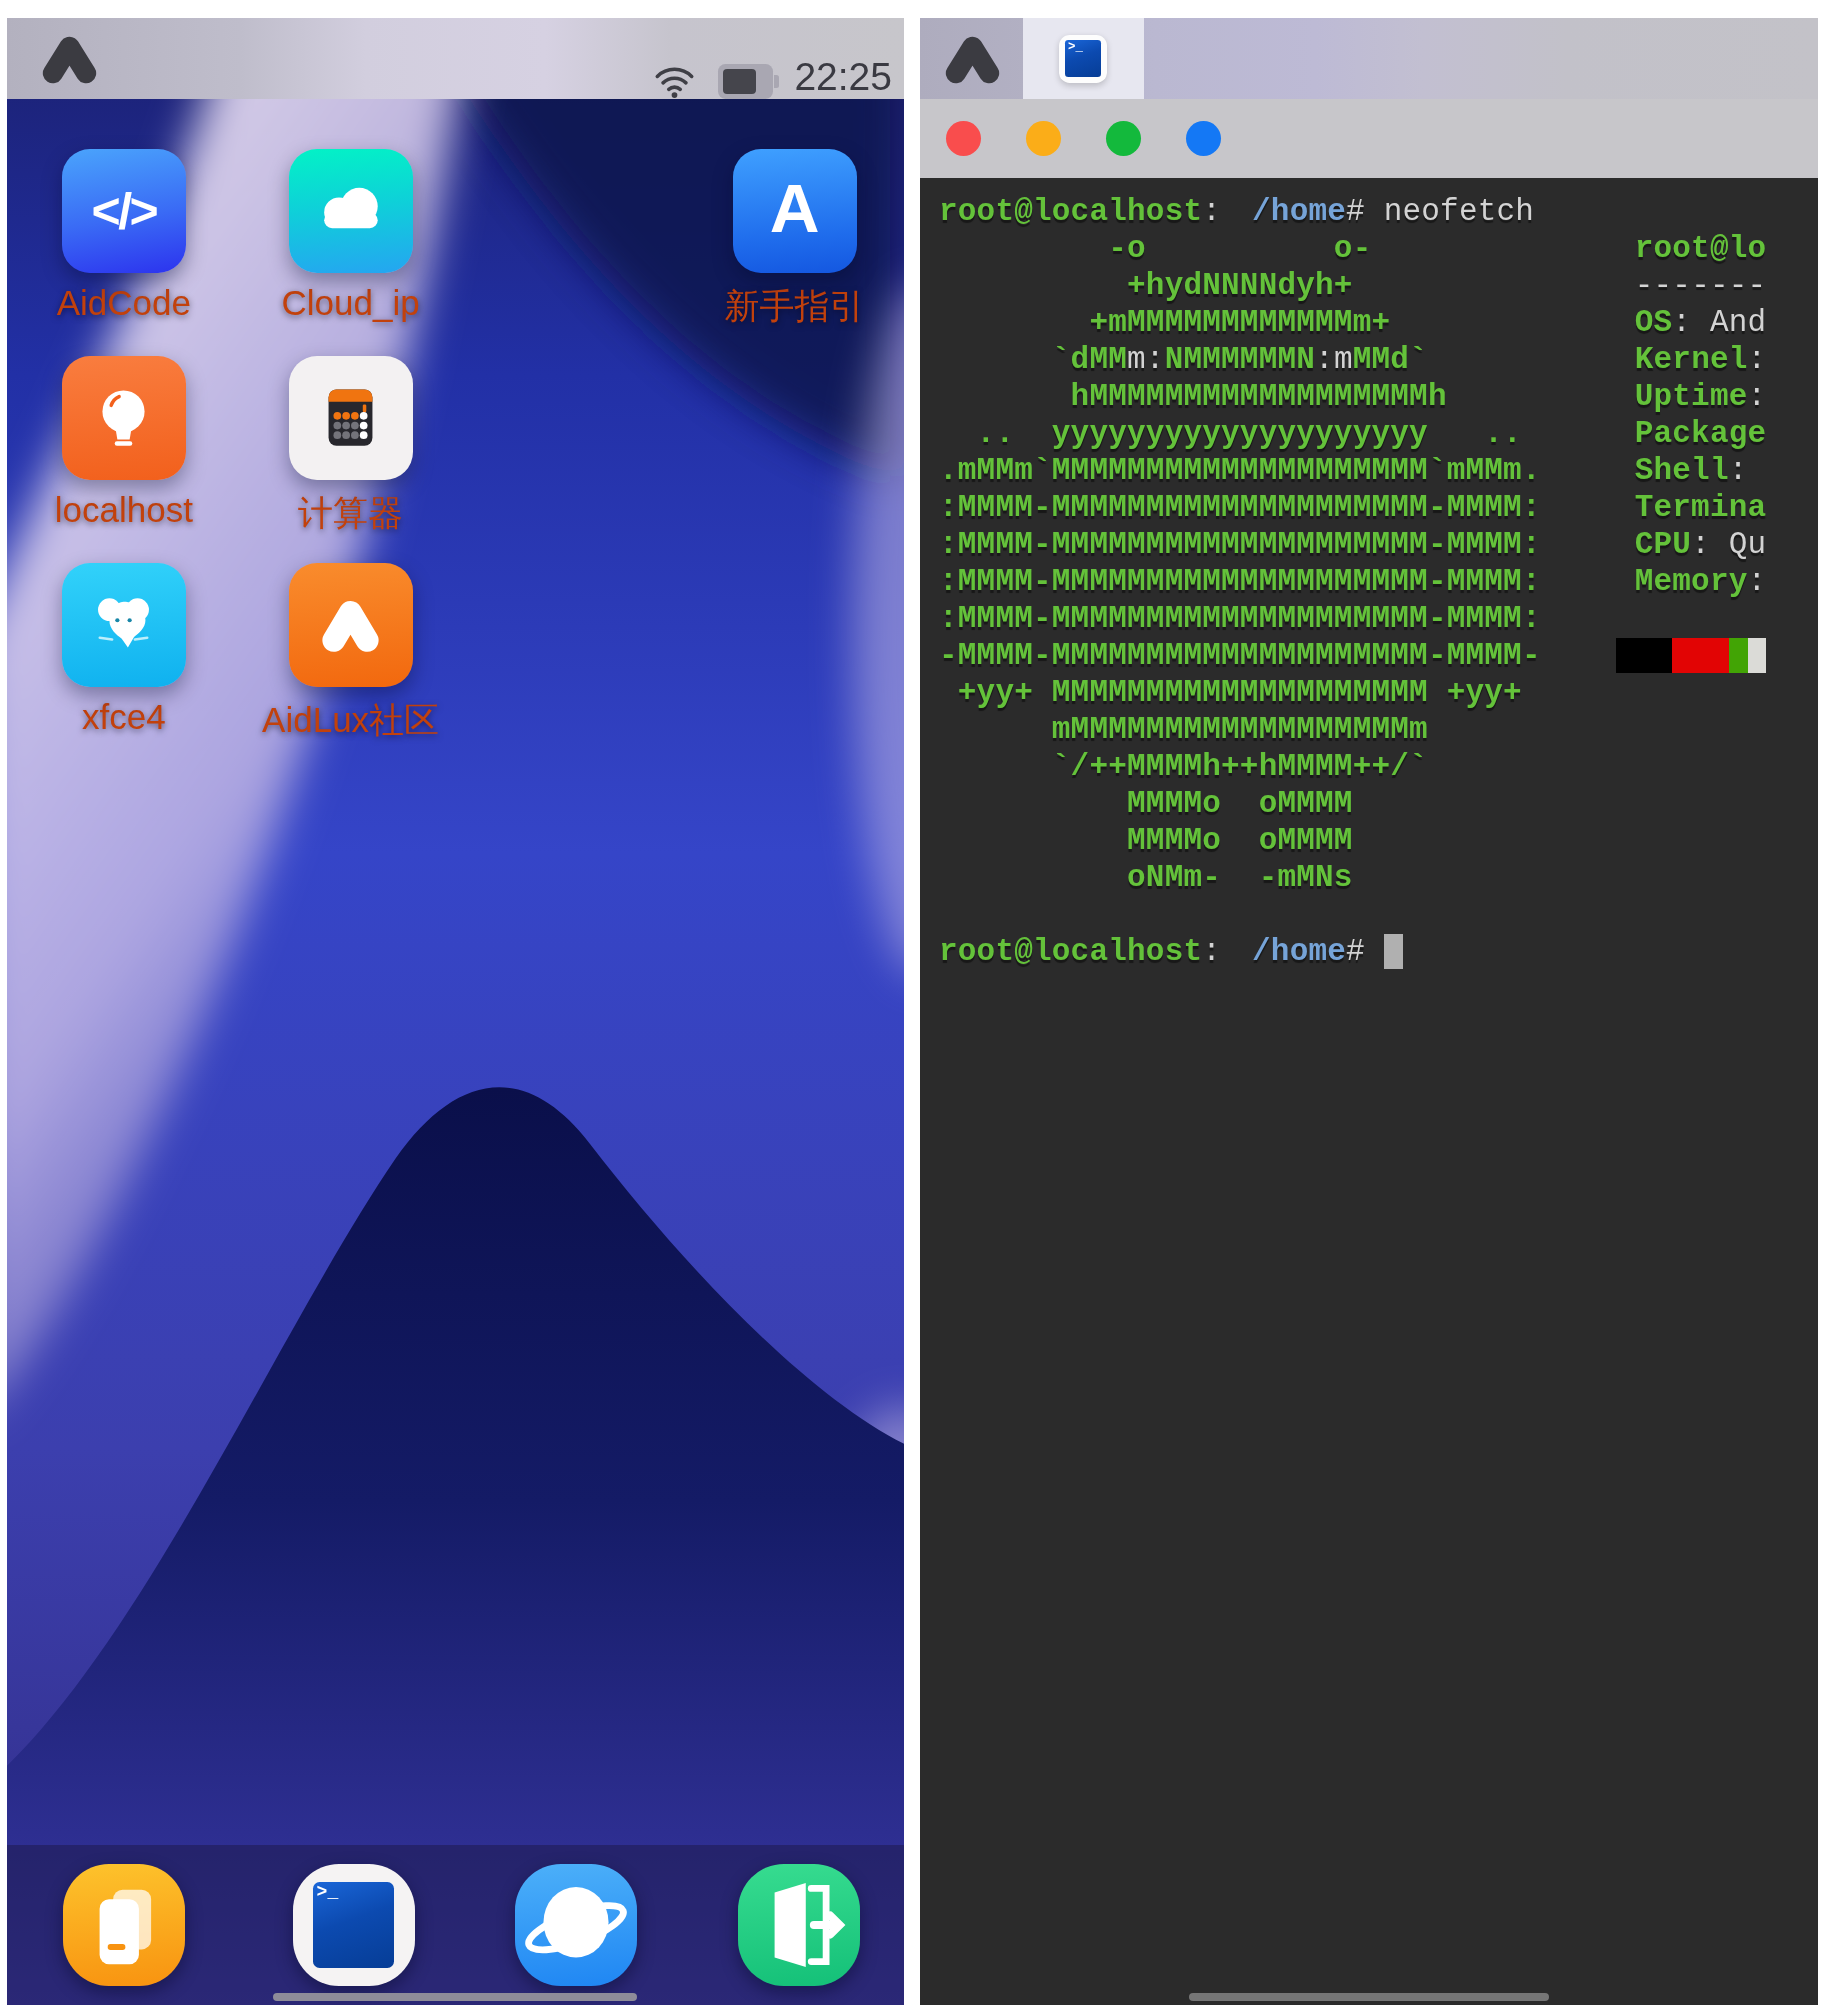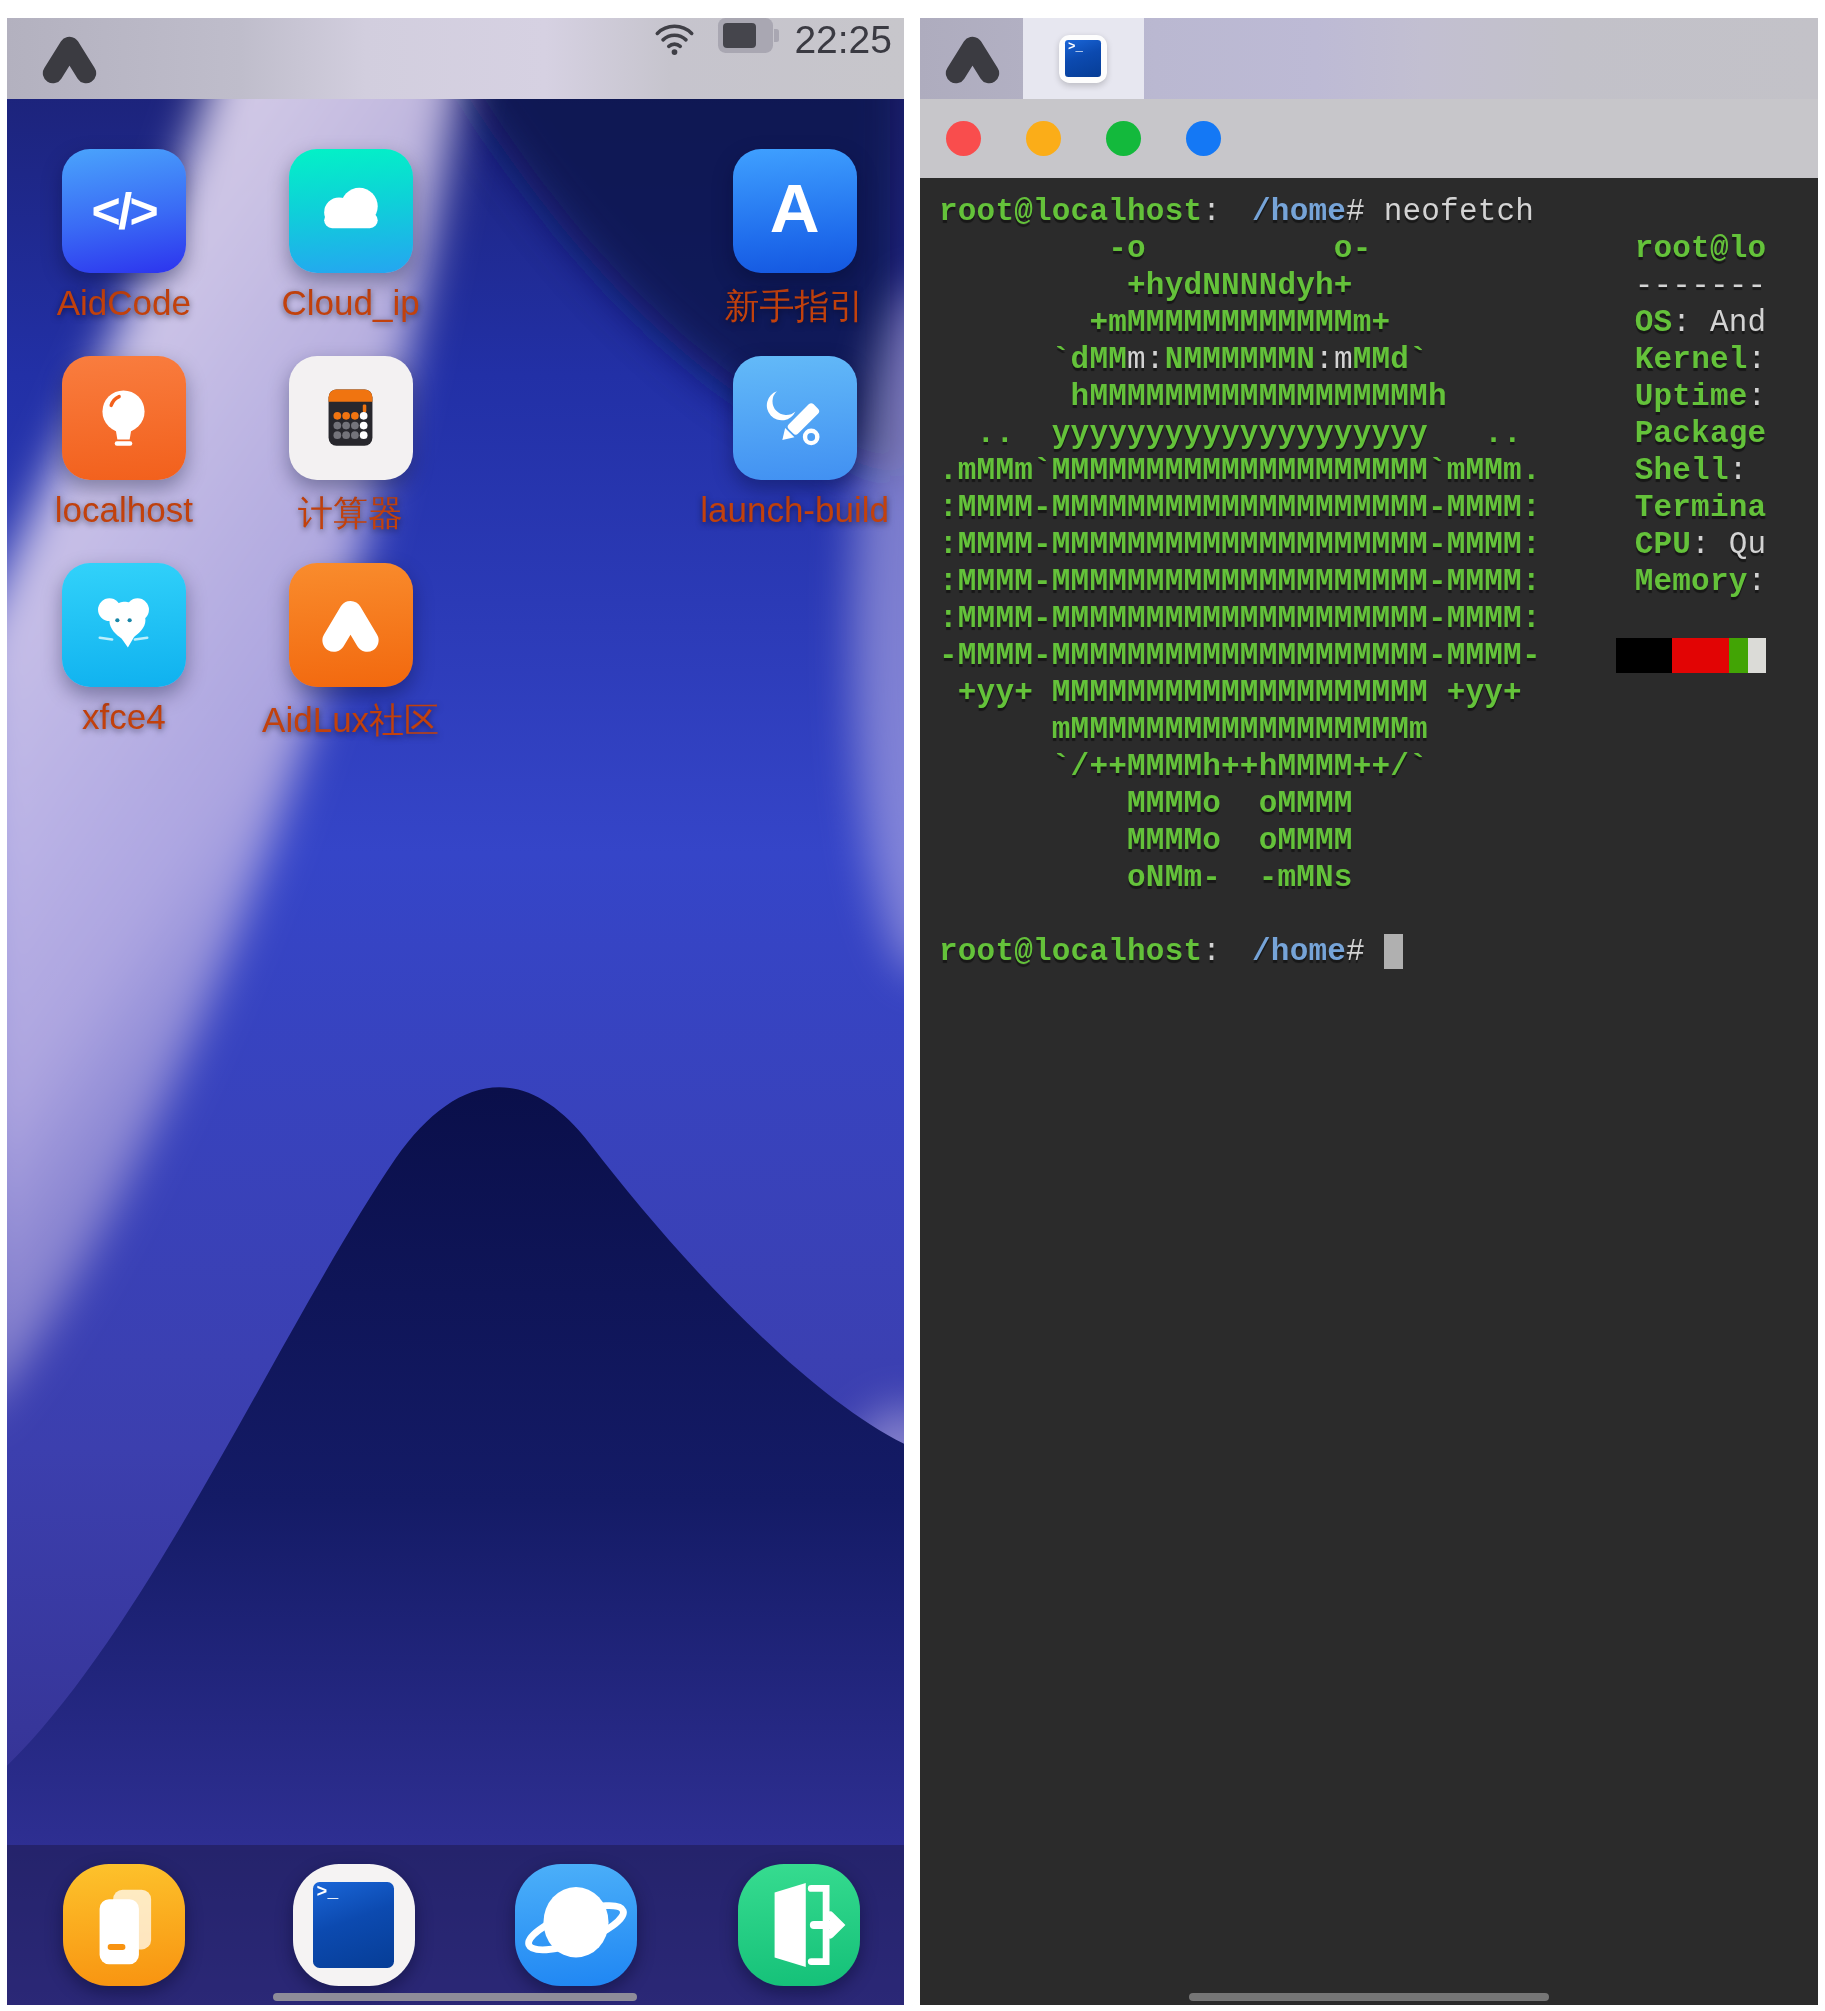--- a/index.html
+++ b/index.html
@@ -9,21 +9,21 @@
   .screen.left{left:6.6px;width:897px;}
   .screen.right{left:920px;width:898px;background:#2b2b2b;}
   .wallpaper{position:absolute;inset:0;width:100%;height:100%;}
 
   
   .statusbar{position:absolute;top:0;left:0;right:0;height:81px;z-index:5;}
   .screen.left .statusbar{background:linear-gradient(90deg,#b3b1bf 0%,#bfbdcb 26%,#d2cede 40%,#d6d1e2 60%,#c6c4cd 74%,#c7c6cb 100%);}
   .screen.right .statusbar{background:linear-gradient(90deg,#aeacbe 0%,#b2b0c3 12%,#bab8d1 26%,#bdbad5 44%,#c2bfd1 56%,#c2c1c9 72%,#c3c2c8 100%);}
   .sb-logo{position:absolute;left:35px;top:16.5px;width:55px;height:50px;}
   .screen.right .sb-logo{left:25px;}
-  .sb-right{position:absolute;right:11.6px;top:0;height:81px;display:flex;align-items:flex-start;gap:21.5px;}
+  .sb-right{position:absolute;right:11.6px;top:0;height:81px;display:flex;align-items:flex-end;gap:21.5px;}
   .wifi{width:43px;height:38px;}
   .battery{position:relative;width:55px;height:35px;background:#a9a7b2;border-radius:7.4px;}
   .battery .fill{position:absolute;left:5px;top:5px;width:33px;height:25px;background:#45454c;border-radius:4.1px;}
   .battery .nub{position:absolute;right:-5.8px;top:10.7px;width:5px;height:13.2px;background:#a9a7b2;border-radius:0 2.5px 2.5px 0;}
   .sb-time{font-size:39px;color:#3a3a42;letter-spacing:0px;}
 
   
   .term-tab{position:absolute;left:103px;top:0;width:121px;height:81px;background:#e7e7f0;z-index:6;}
   .term-tab .mini{position:absolute;left:36px;top:16.5px;width:48px;height:48px;background:#fdfdfd;border-radius:10.7px;
      box-shadow:0 2.5px 6.6px rgba(0,0,0,.18);}
@@ -191,33 +191,20 @@
               <circle cx="40" cy="64" r="4.4" fill="#73737a"></circle>
               <circle cx="50" cy="64" r="4.4" fill="#73737a"></circle>
               <circle cx="60" cy="64" r="4.4" fill="#ffffff"></circle>
             <circle cx="30" cy="70" r="0" fill="#73737a"></circle>
               <circle cx="40" cy="70" r="0" fill="#fff"></circle>
           </g>
         </svg>
       </div>
       <div class="applabel">计算器</div>
     </div>
-    <div class="tile" style="left:674px;top:338px">
-      <div class="appicon grad-launch">
-        <svg width="79" height="79" viewBox="0 0 90 90">
-          <path d="M25,14 a17,17 0 1 0 21,23 a13,13 0 1 1 -21,-23" fill="#fff"></path>
-          <g transform="rotate(45 52 48)" fill="#fff">
-            <rect x="45" y="24" width="15" height="40" rx="4"></rect>
-            <path d="M45,66 l7.5,12 l7.5,-12 z"></path>
-          </g>
-          <circle cx="64" cy="66" r="7" fill="none" stroke="#fff" stroke-width="5"></circle>
-        </svg>
-      </div>
-      <div class="applabel">launch-build</div>
-    </div>
 
     <div class="tile" style="left:3.3px;top:545px">
       <div class="appicon grad-xfce">
         <svg width="79" height="79" viewBox="0 0 90 90">
           <circle cx="29" cy="27" r="13" fill="#fff"></circle>
             <circle cx="61" cy="27" r="13" fill="#fff"></circle>
           <path d="M45,18 c15,0 25,10 25,21 c0,9 -8,15 -13,19 l-7,12 l-7,-10 c-6,-4 -14,-11 -14,-20 c0,-12 8,-22 16,-22 z" fill="#fff"></path>
           <circle cx="38" cy="39" r="2.4" fill="#1887a8"></circle>
             <circle cx="52" cy="39" r="2.4" fill="#1887a8"></circle>
           <g stroke="#bdeefb" stroke-width="3" stroke-linecap="round">

